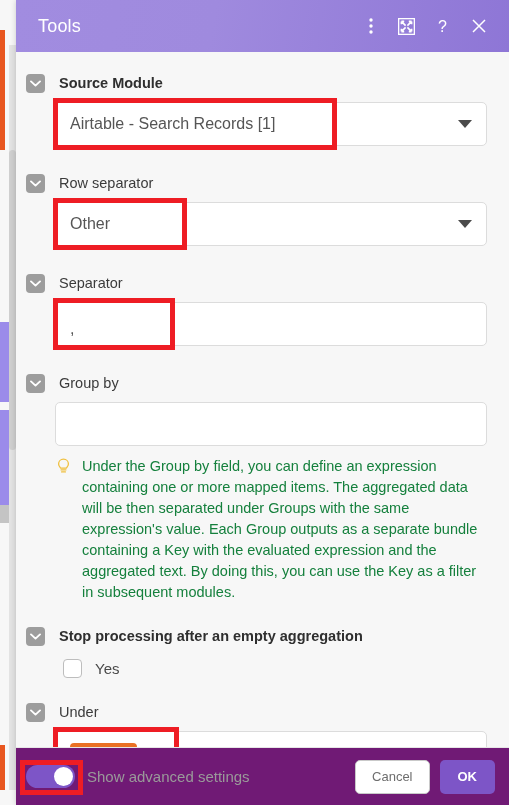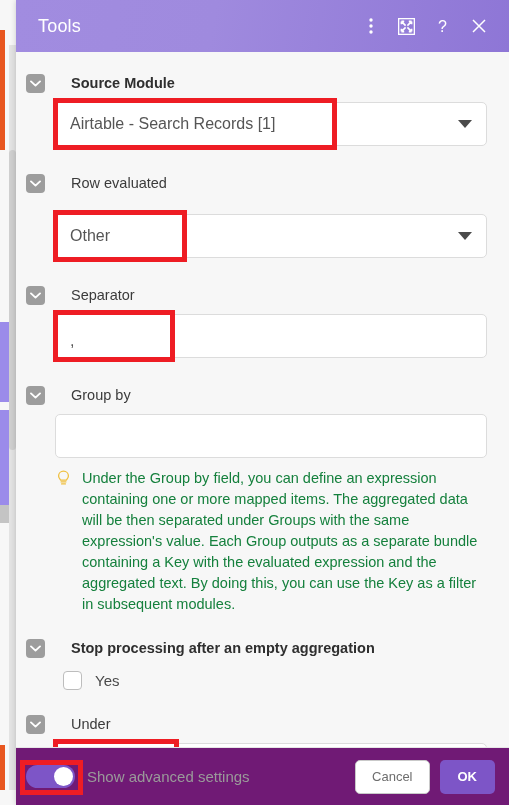--- a/index.html
+++ b/index.html
@@ -32,21 +32,21 @@
   .hdr-title{color:#ffffff;font-size:18px;margin-left:22px;letter-spacing:.2px;}
   .hdr-icons{margin-left:auto;display:flex;align-items:center;gap:19px;margin-right:22px;}
   .hdr-ic{width:17px;height:17px;display:flex;align-items:center;justify-content:center;
           color:#ffffff;cursor:pointer;}
   .hdr-ic svg{display:block;}
 
   
   .body{flex:1 1 auto;overflow:hidden;background:#f7f7f7;padding:0 0 0 0;position:relative;}
 
   .field{padding:0 22px 0 10px;}
-  .lbl-row{display:flex;align-items:center;gap:26px;height:30px;}
+  .lbl-row{display:flex;align-items:center;gap:14px;height:30px;}
   .chev{width:19px;height:19px;border-radius:4px;background:#9d9d9d;flex:0 0 19px;
         display:flex;align-items:center;justify-content:center;cursor:pointer;}
   .chev svg{display:block;}
   .lbl{font-size:14.5px;color:#3b3b3b;}
   .lbl.bold{font-weight:bold;color:#2f2f2f;}
 
   .ctl-wrap{margin-left:29px;position:relative;}
   .ctl{height:44px;background:#ffffff;border:1px solid #dcdcdc;border-radius:5px;
        display:flex;align-items:center;padding:0 14px;font-size:16px;color:#555;
        box-sizing:border-box;cursor:text;}
@@ -156,23 +156,23 @@
         </div>
       </div>
 
       <div class="field" style="margin-top:22px;">
         <div class="lbl-row">
           <span class="chev">
             <svg width="11" height="7" viewBox="0 0 11 7">
                 <path d="M1 1.4 L5.5 5.6 L10 1.4" stroke="#fff" stroke-width="1.9" fill="none" stroke-linecap="round" stroke-linejoin="round"></path>
               </svg>
           </span>
-          <span class="lbl">Row evaluated</span>
-        </div>
-        <div class="ctl-wrap" style="margin-top:16px;">
+          <span class="lbl">Row separator</span>
+        </div>
+        <div class="ctl-wrap" style="margin-top:4px;">
           <div class="ctl select">
             <span>Other</span>
             <span class="caret"></span>
           </div>
           <div class="anno" style="left:-2px;top:-4px;width:134px;height:52px;"></div>
         </div>
       </div>
 
       <div class="field" style="margin-top:22px;">
         <div class="lbl-row">

